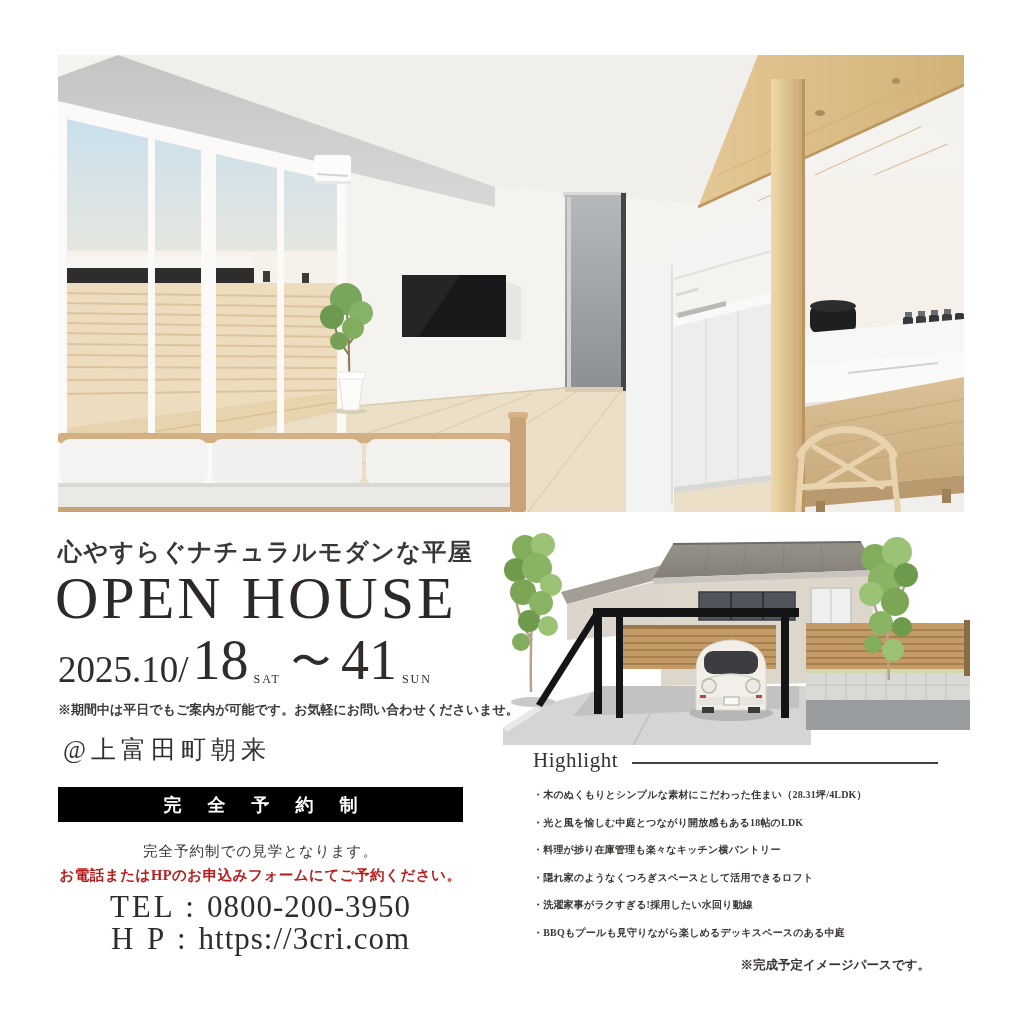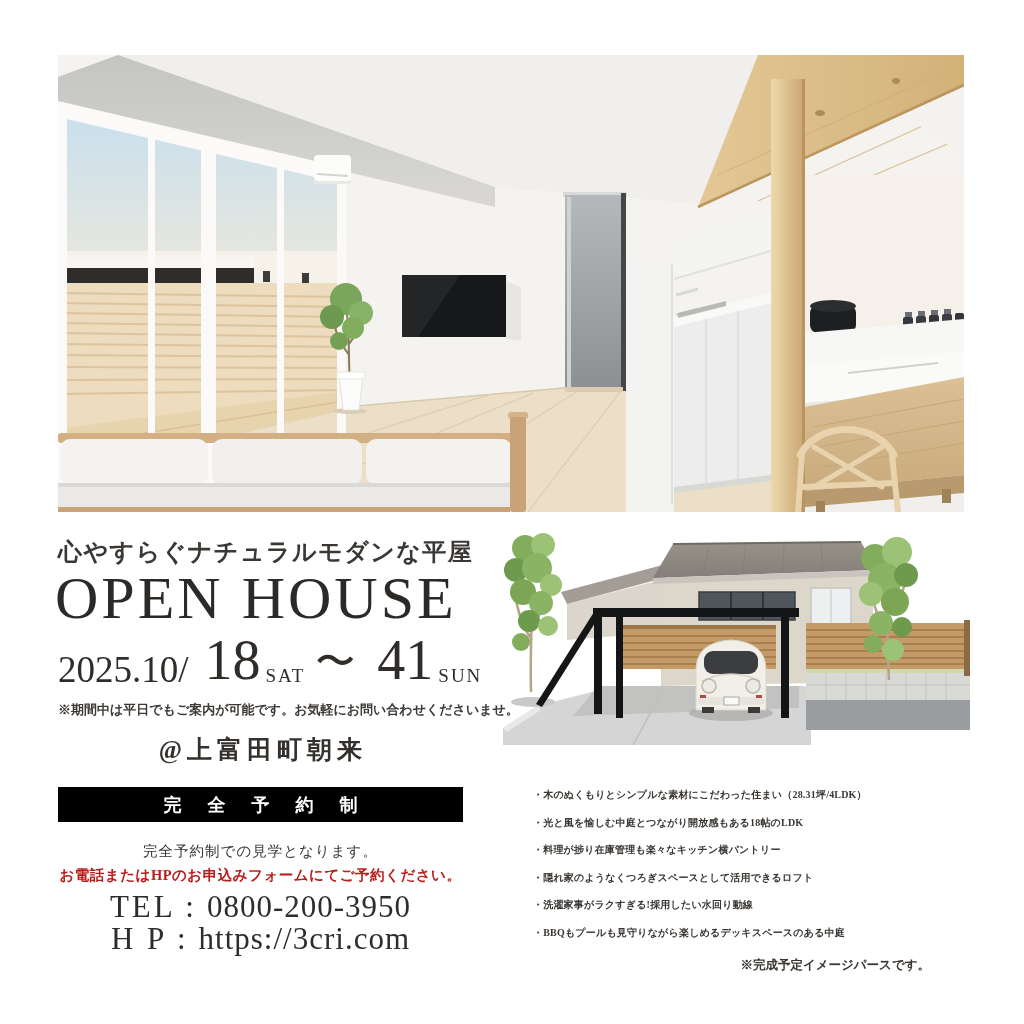--- a/index.html
+++ b/index.html
@@ -8,25 +8,25 @@
     font-family:"Liberation Serif","DejaVu Serif",serif;color:#363230;
   }
   .abs{position:absolute;}
   
   .hero{left:58px;top:55px;width:906px;height:457px;}
   
   .tagline{left:58px;top:536px;width:410px;font-size:24px;letter-spacing:1.5px;font-weight:600;color:#3a3734;white-space:nowrap;}
   .title{left:55px;top:568px;width:410px;font-size:60px;line-height:1;letter-spacing:3px;font-weight:500;color:#2c2927;white-space:nowrap;}
   .date-row{left:58px;top:632px;width:410px;display:flex;align-items:flex-end;line-height:1;color:#2f2c2a;white-space:nowrap;}
   .date-ym{font-size:37px;}
-  .date-day{font-size:56px;margin-left:16px;}
-  .date-dow{font-size:19px;letter-spacing:2px;margin-left:5px;margin-bottom:3px;}
+  .date-day{font-size:56px;margin-left:4px;}
+  .date-dow{font-size:12px;letter-spacing:2px;margin-left:5px;margin-bottom:3px;}
   .date-tilde{font-size:40px;margin:0 6px 6px 10px;}
   .schedule-note{left:58px;top:701px;width:410px;font-size:13px;font-weight:700;letter-spacing:0px;color:#3c3936;white-space:nowrap;}
-  .venue{left:58px;top:733px;width:405px;text-align:center;font-size:25px;letter-spacing:5px;text-indent:5px;font-weight:700;color:#33302d;}
+  .venue{left:58px;top:733px;width:405px;text-align:left;font-size:25px;letter-spacing:5px;text-indent:5px;font-weight:400;color:#33302d;}
   .banner{left:58px;top:787px;width:405px;height:35px;background:#000000;display:flex;align-items:center;justify-content:center;}
   .banner span{color:#ffffff;font-size:18px;letter-spacing:26px;margin-right:-26px;font-weight:600;}
   .res-line1{left:58px;top:842px;width:405px;text-align:center;font-size:14.5px;font-weight:400;letter-spacing:1px;color:#383431;}
   .res-line2{left:58px;top:866px;width:405px;text-align:center;font-size:14.5px;font-weight:600;letter-spacing:0.5px;color:#b91c1c;}
   .tel-row,.hp-row{left:58px;width:405px;display:flex;justify-content:center;align-items:baseline;font-size:31px;letter-spacing:1px;color:#2f2c2a;white-space:nowrap;}
   .tel-row{top:889px;}
   .hp-row{top:921px;}
   .contact-label{letter-spacing:3px;margin-right:10px;}
   
   .exterior{left:503px;top:530px;width:470px;height:215px;}
@@ -409,20 +409,24 @@
         <circle cx="403" cy="45" r="12" fill="#6d9a4c"></circle>
       <circle cx="368" cy="64" r="12" fill="#9cc276"></circle>
         <circle cx="392" cy="72" r="14" fill="#7ca655"></circle>
       <circle cx="378" cy="93" r="12" fill="#8ab463"></circle>
         <circle cx="399" cy="97" r="10" fill="#6d9a4c"></circle>
       <circle cx="370" cy="114" r="9" fill="#82ad5d"></circle>
         <circle cx="390" cy="120" r="11" fill="#9cc276"></circle>
     </g>
   </svg>
 
+  <div class="abs hl-head">
+    <span class="hl-title">Highlight</span>
+    <span class="rule"></span>
+  </div>
 
   <ul class="abs hl-list">
     <li>・木のぬくもりとシンプルな素材にこだわった住まい（28.31坪/4LDK）</li>
     <li>・光と風を愉しむ中庭とつながり開放感もある18帖のLDK</li>
     <li>・料理が捗り在庫管理も楽々なキッチン横パントリー</li>
     <li>・隠れ家のようなくつろぎスペースとして活用できるロフト</li>
     <li>・洗濯家事がラクすぎる!採用したい水回り動線</li>
     <li>・BBQもプールも見守りながら楽しめるデッキスペースのある中庭</li>
   </ul>
 

